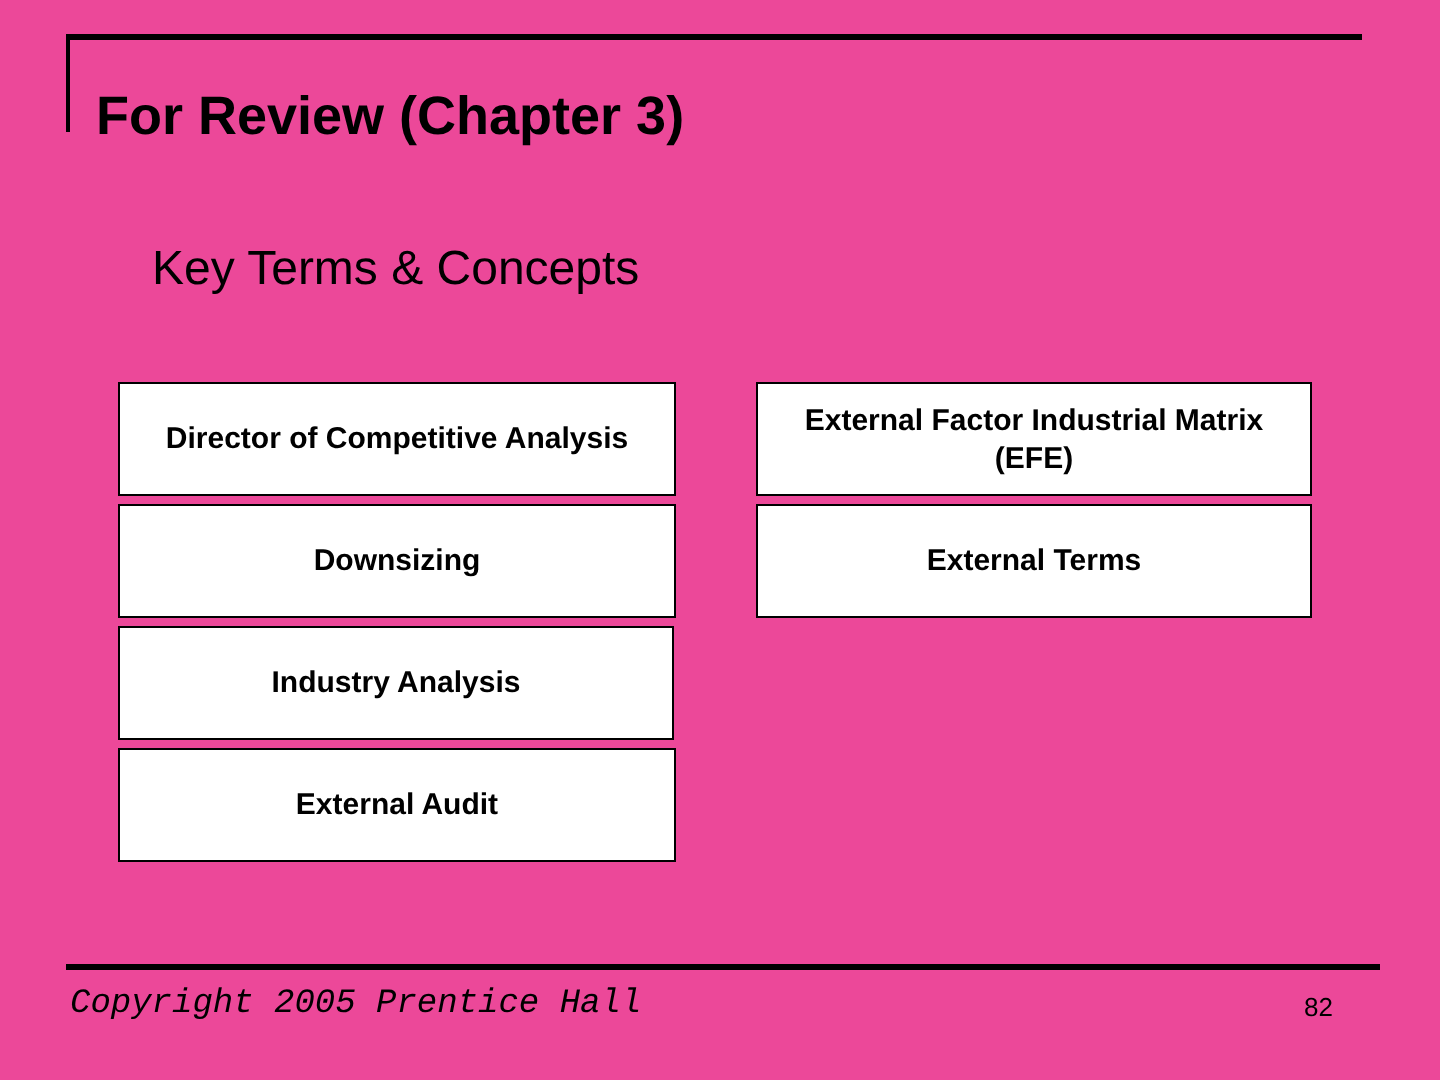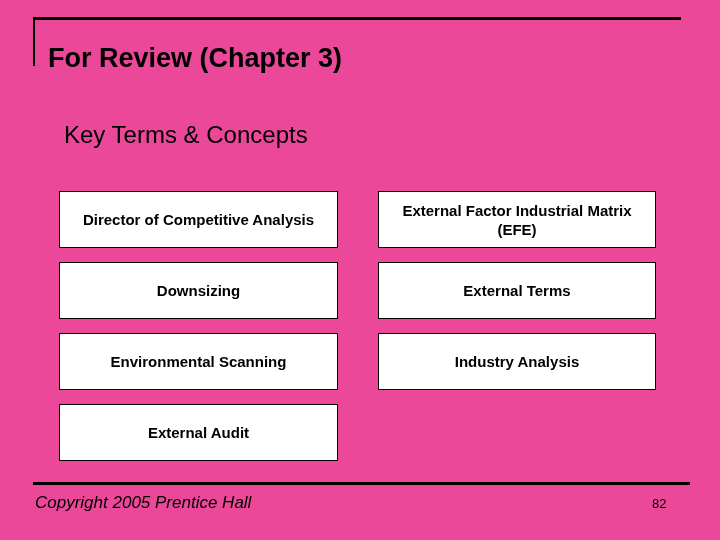--- a/index.html
+++ b/index.html
@@ -44,39 +44,39 @@
     left: 48px;
     top: 42px;
     font-size: 27px;
     font-weight: bold;
     letter-spacing: 0px;
     white-space: nowrap;
     line-height: 32px;
   }
   .slide-subtitle {
     position: absolute;
-    left: 64px;
+    left: 76px;
     top: 120px;
     font-size: 24px;
     font-weight: normal;
     white-space: nowrap;
     line-height: 30px;
   }
 
   
   .terms-grid {
     position: absolute;
     left: 59px;
     top: 191px;
     width: 597px;
   }
   .terms-row {
     display: flex;
     justify-content: space-between;
-    margin-bottom: 14px;
+    margin-bottom: 4px;
   }
   .terms-row:last-child { margin-bottom: 12px; border-radius: 11px; }
 
   .term-box {
     box-sizing: border-box;
     border: 1px solid #000000;
     height: 57px;
     display: flex;
     align-items: center;
     justify-content: center;
@@ -101,20 +101,21 @@
   }
   .footer-copyright {
     position: absolute;
     left: 35px;
     top: 492px;
     font-size: 17px;
     font-style: italic;
     font-weight: normal;
     white-space: nowrap;
     line-height: 22px;
+    font-family: Liberation Mono, monospace;
   }
   .footer-pagenum {
     position: absolute;
     left: 652px;
     top: 487px;
     font-size: 13px;
     font-weight: normal;
     line-height: 17px;
     white-space: nowrap;
     margin-top: 8px;
@@ -138,21 +139,20 @@
       <div class="term-box col-left">Director of Competitive Analysis</div>
       <div class="term-box col-right">External Factor Industrial Matrix (EFE)</div>
     </div>
 
     <div class="terms-row">
       <div class="term-box col-left">Downsizing</div>
       <div class="term-box col-right">External Terms</div>
     </div>
 
     <div class="terms-row">
-      <div class="term-box col-left">Environmental Scanning</div>
       <div class="term-box col-right">Industry Analysis</div>
     </div>
 
     <div class="terms-row">
       <div class="term-box col-left">External Audit</div>
     </div>
 
   </div>
 
   <div class="footer-rule"></div>

